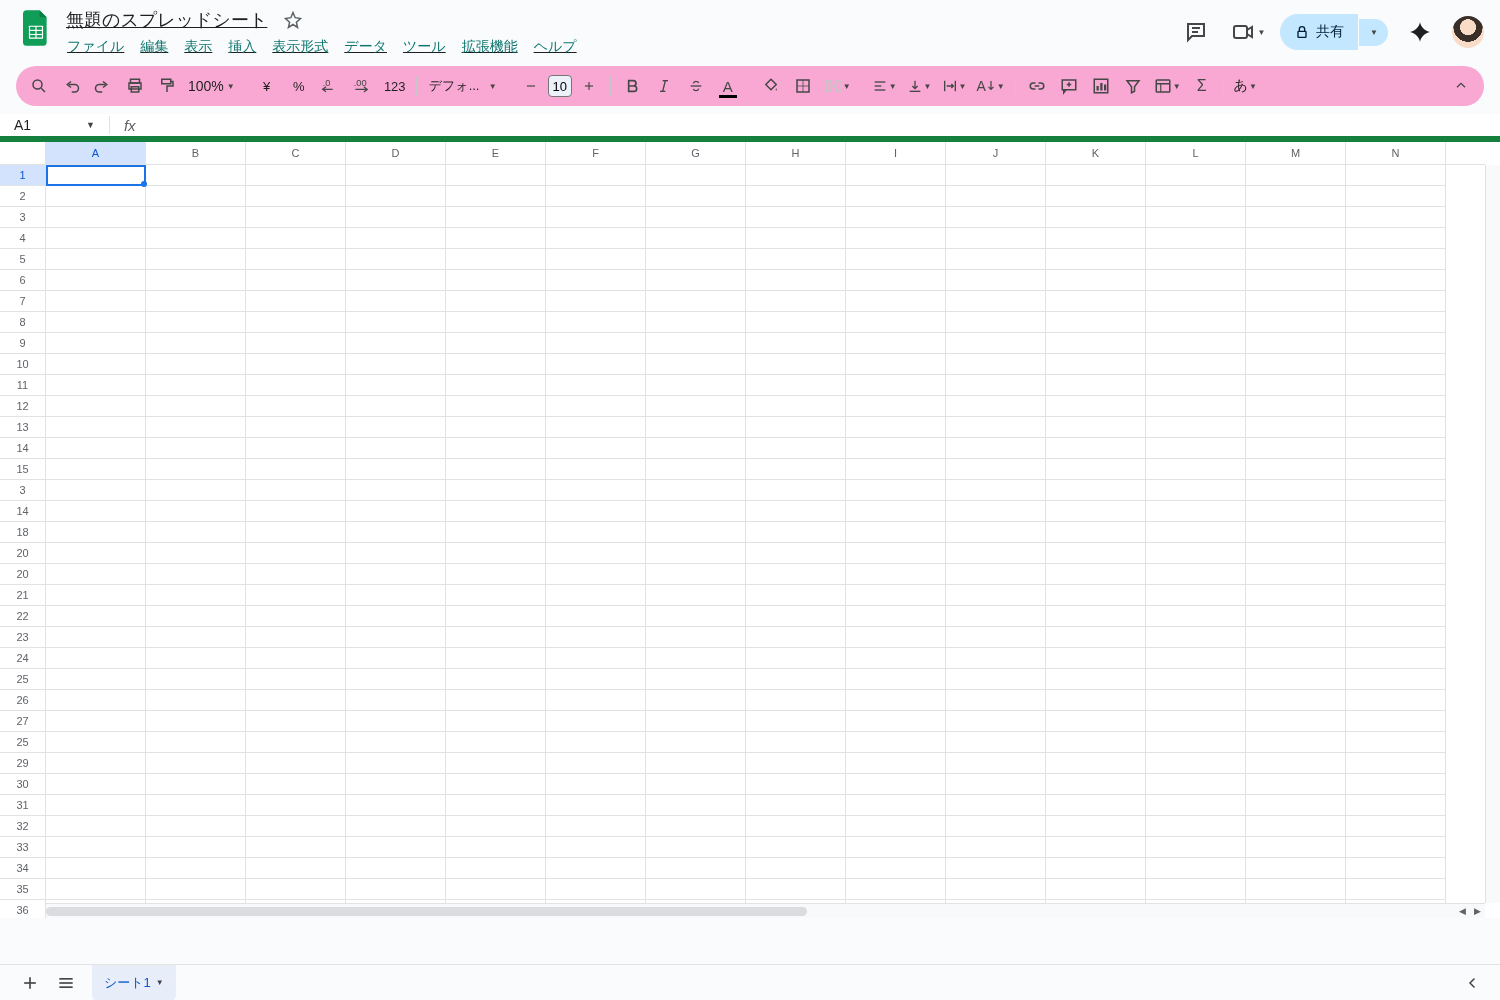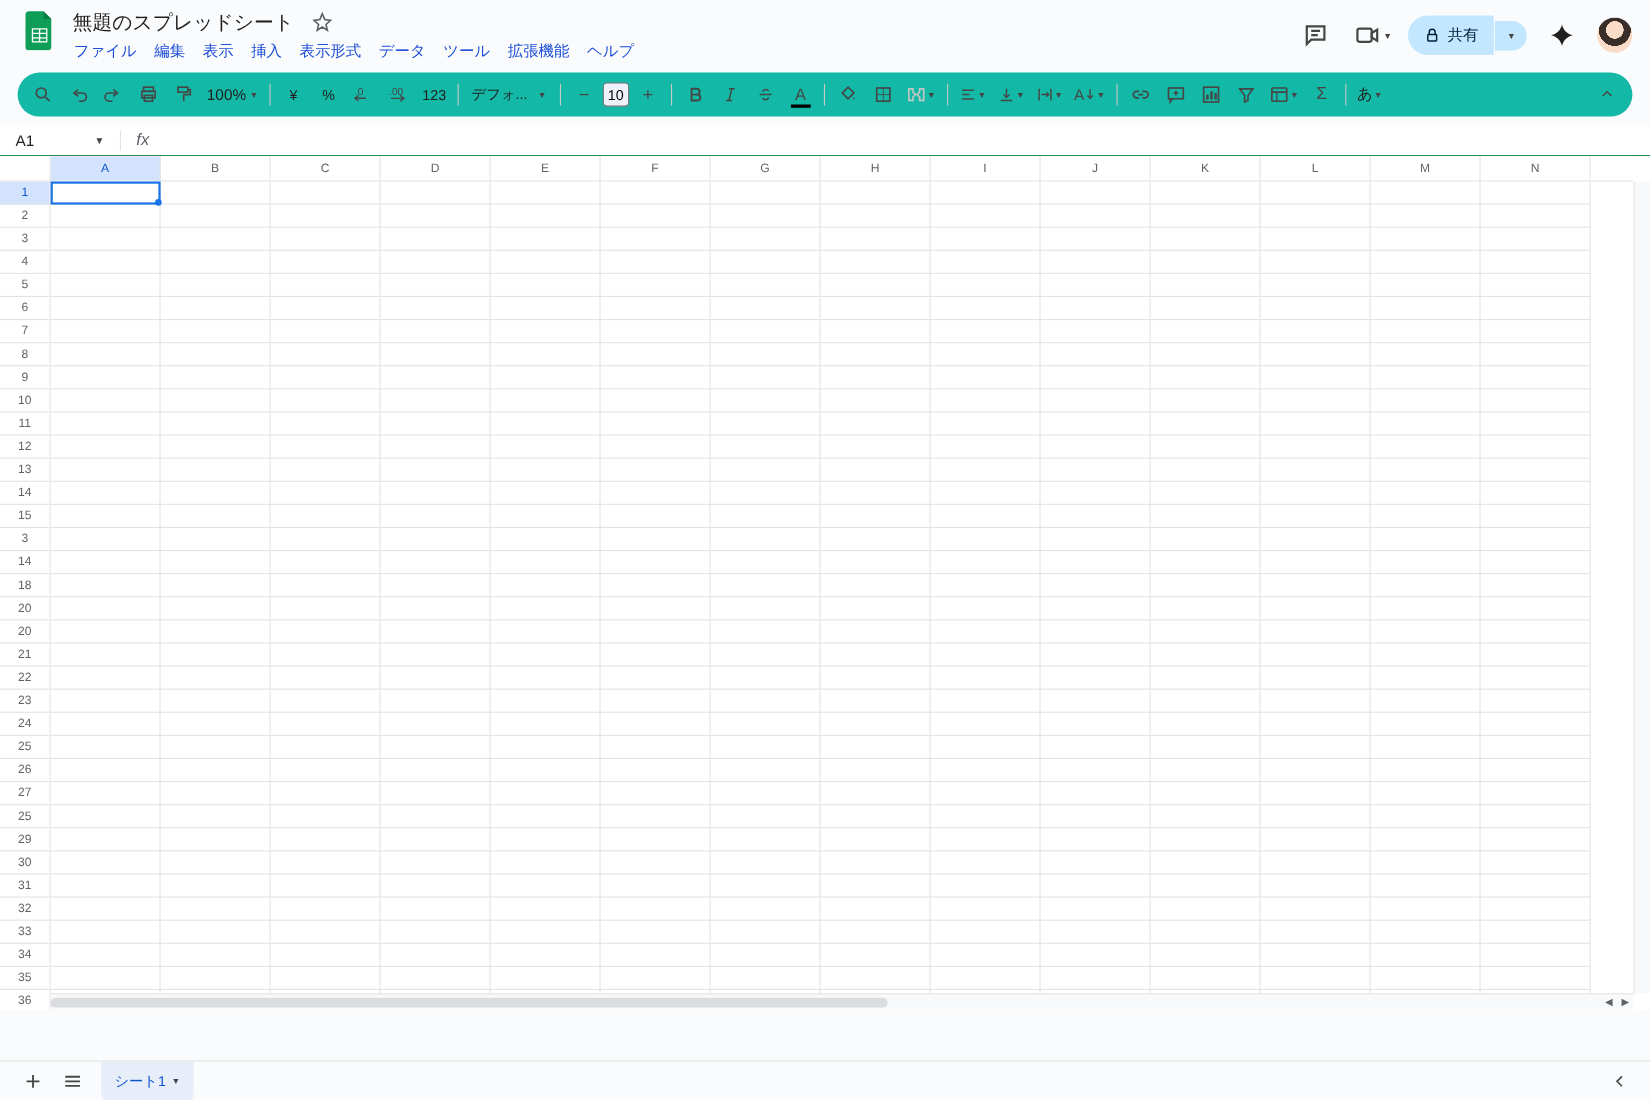--- a/index.html
+++ b/index.html
@@ -1,47 +1,47 @@
 <!DOCTYPE html>
 <html><head>
 <meta charset="utf-8">
 <style>
 * { margin: 0; padding: 0; box-sizing: border-box; }
 body { font-family: "Google Sans", Arial, sans-serif; background: #f9fbfd; overflow: hidden; font-size: 13px; color: #1f1f1f; width: 1500px; height: 1000px; }
 .header { display: flex; align-items: flex-start; padding: 8px 16px 0 16px; }
 .logo { width: 40px; height: 40px; display: flex; align-items: center; justify-content: center; margin-right: 4px; }
 .logo svg { width: 26px; height: 36px; }
-.title-area { flex: 1; }
+.title-area { flex: 1; text-decoration: underline; }
 .title-row { display: flex; align-items: center; gap: 8px; height: 24px; }
 .doc-title { font-size: 18px; color: #1f1f1f; padding: 2px 6px; }
 .star-btn { width: 24px; height: 24px; display: flex; align-items: center; justify-content: center; cursor: pointer; color: #444; }
 .menu-row { display: flex; gap: 2px; margin-top: 2px; }
-.menu-item { padding: 4px 7px; font-size: 14px; color: #1d4ed8; cursor: pointer; border-radius: 4px; }
+.menu-item { padding: 4px 7px; font-size: 14px; color: #0f766e; cursor: pointer; border-radius: 4px; }
 .header-right { display: flex; align-items: center; gap: 12px; padding-top: 4px; }
 .hdr-icon-btn { width: 40px; height: 40px; display: flex; align-items: center; justify-content: center; cursor: pointer; border-radius: 20px; color: #444746; }
 .meet-btn { display: flex; align-items: center; gap: 2px; }
 .share-wrap { display: flex; align-items: center; }
 .share-btn { display: flex; align-items: center; gap: 6px; background: #c2e7ff; padding: 9px 14px; border-radius: 100px 0 0 100px; font-size: 14px; font-weight: 500; cursor: pointer; color: #001d35; }
 .share-drop { background: #c2e7ff; padding: 9px 10px; border-radius: 0 100px 100px 0; margin-left: 1px; cursor: pointer; color: #001d35; display: flex; align-items: center; }
 .gemini-btn { width: 40px; height: 40px; display: flex; align-items: center; justify-content: center; cursor: pointer; }
 .avatar { width: 32px; height: 32px; border-radius: 50%; background: linear-gradient(135deg, #f4c7b8, #e8a896); display: flex; align-items: center; justify-content: center; cursor: pointer; overflow: hidden; }
 .avatar-inner { width: 100%; height: 100%; background: radial-gradient(circle at 50% 35%, #f8dcc8 30%, #3a2e28 31%, #3a2e28 55%, #f8dcc8 56%); }
 
-.toolbar { margin: 6px 16px 0 16px; background: #14b8a6; border-radius: 24px; padding: 4px 8px; display: flex; align-items: center; height: 40px; gap: 2px; }
+.toolbar { margin: 6px 16px 0 16px; background: #f9a8d4; border-radius: 24px; padding: 4px 8px; display: flex; align-items: center; height: 40px; gap: 2px; }
 .tb-btn { min-width: 30px; height: 30px; display: flex; align-items: center; justify-content: center; cursor: pointer; border-radius: 4px; color: #1f1f1f; padding: 0 4px; }
 .tb-sep { width: 1px; height: 20px; background: #c7c7c7; margin: 0 4px; }
 .tb-zoom { display: flex; align-items: center; gap: 2px; font-size: 14px; padding: 0 4px; cursor: pointer; }
 .tb-txt { font-size: 13px; padding: 0 2px; }
 .tb-font { display: flex; align-items: center; gap: 4px; padding: 0 6px; cursor: pointer; min-width: 80px; overflow: hidden; white-space: nowrap; }
 .fsize-input { width: 24px; height: 22px; border: 1px solid #747775; border-radius: 4px; text-align: center; font-size: 13px; background: #edf2fa; }
 .tb-collapse { margin-left: auto; }
 .tb-drop { display: flex; align-items: center; }
 .drop-arrow { font-size: 8px; color: #444; margin-left: 1px; }
 
-.namebox-row { display: flex; align-items: center; padding: 4px 0 4px 8px; border-bottom: 1px solid #15803d; background: #fff; margin-top: 8px; height: 28px; }
+.namebox-row { display: flex; align-items: center; padding: 4px 0 4px 8px; border-bottom: 6px solid #15803d; background: #fff; margin-top: 8px; height: 28px; }
 .namebox { width: 72px; border: none; font-size: 14px; padding: 2px 6px; color: #1f1f1f; background: transparent; }
 .namebox-drop { cursor: pointer; padding: 0 6px; color: #444; font-size: 9px; }
 .fx-sep { width: 1px; height: 18px; background: #e1e3e1; margin: 0 8px; }
 .fx-icon { font-style: italic; font-family: Liberation Sans, sans-serif; font-size: 15px; color: #5f6368; padding: 0 6px; }
 .formula-input { flex: 1; border: none; font-size: 14px; padding: 2px 6px; background: transparent; outline: none; }
 
 .grid-container { position: relative; background: #fff; height: 776px; overflow: hidden; }
 .grid-corner { position: absolute; top: 0; left: 0; width: 46px; height: 23px; background: #fff; border-right: 1px solid #e1e3e1; border-bottom: 1px solid #e1e3e1; z-index: 3; }
 .col-headers { position: absolute; top: 0; left: 46px; right: 15px; height: 23px; display: flex; background: #fff; border-bottom: 1px solid #e1e3e1; z-index: 2; }
 .col-hdr { width: 100px; text-align: center; font-size: 11px; color: #5f6368; line-height: 23px; border-right: 1px solid #e1e3e1; }

